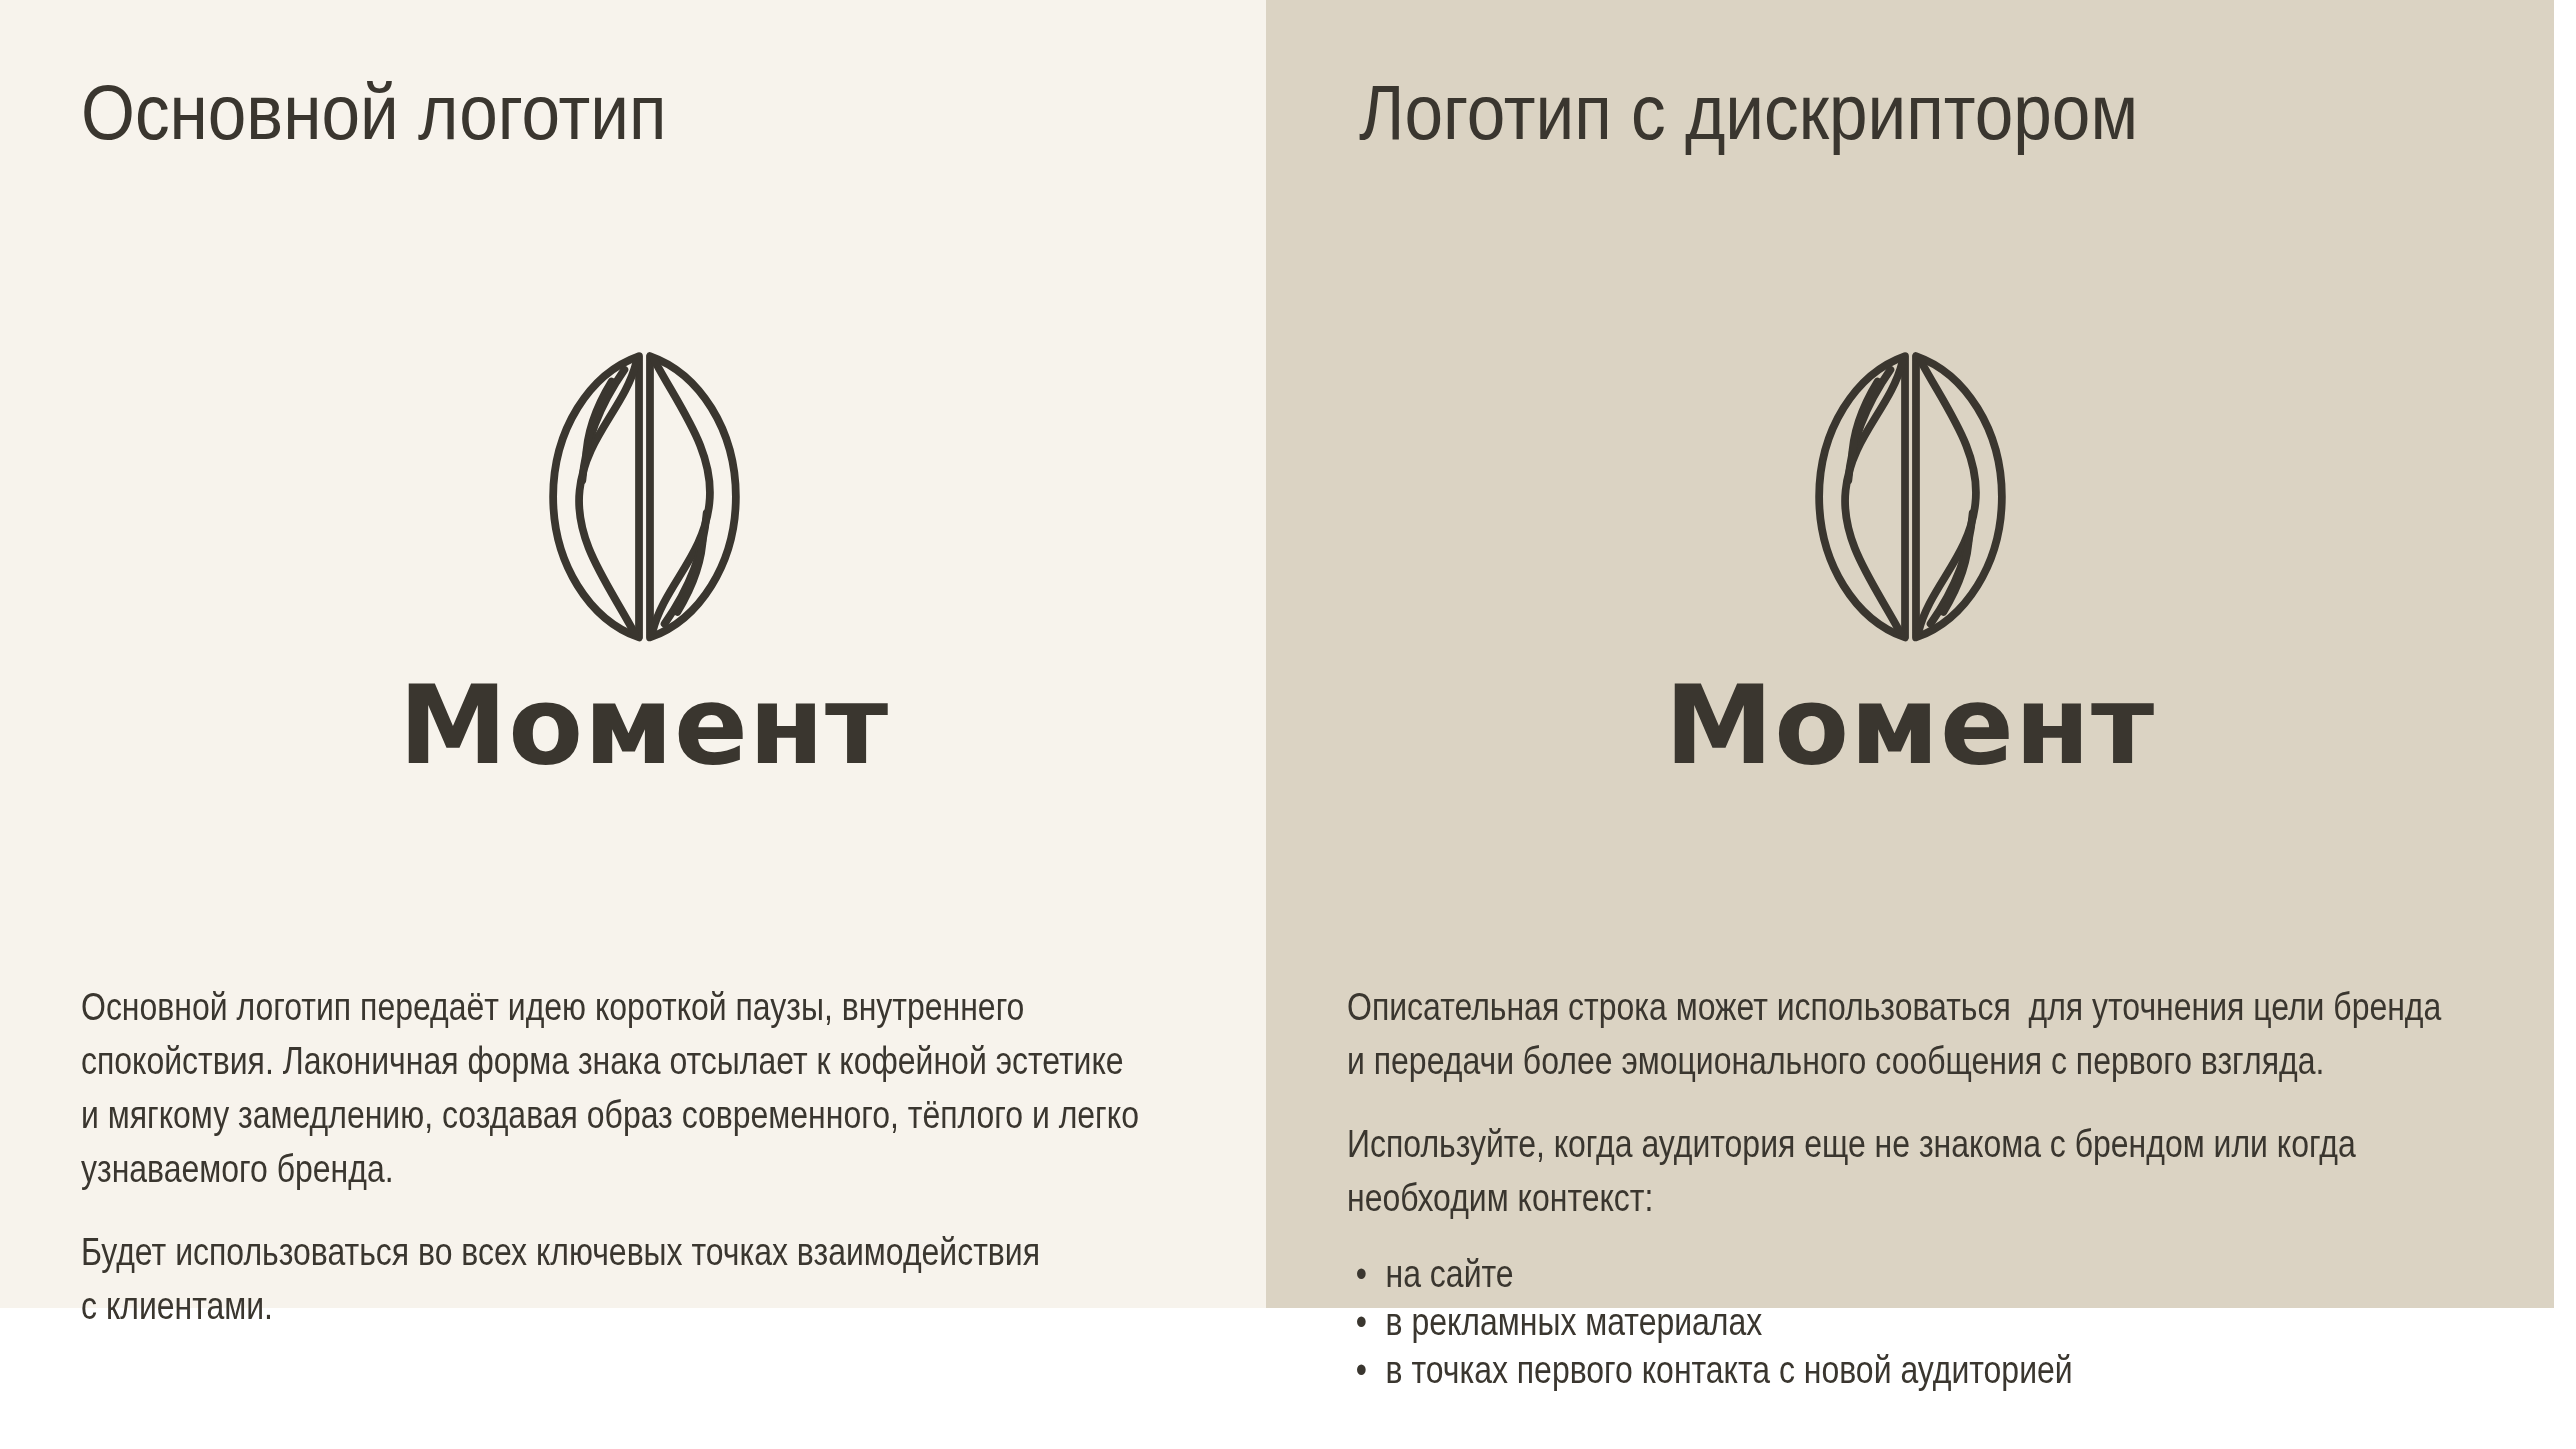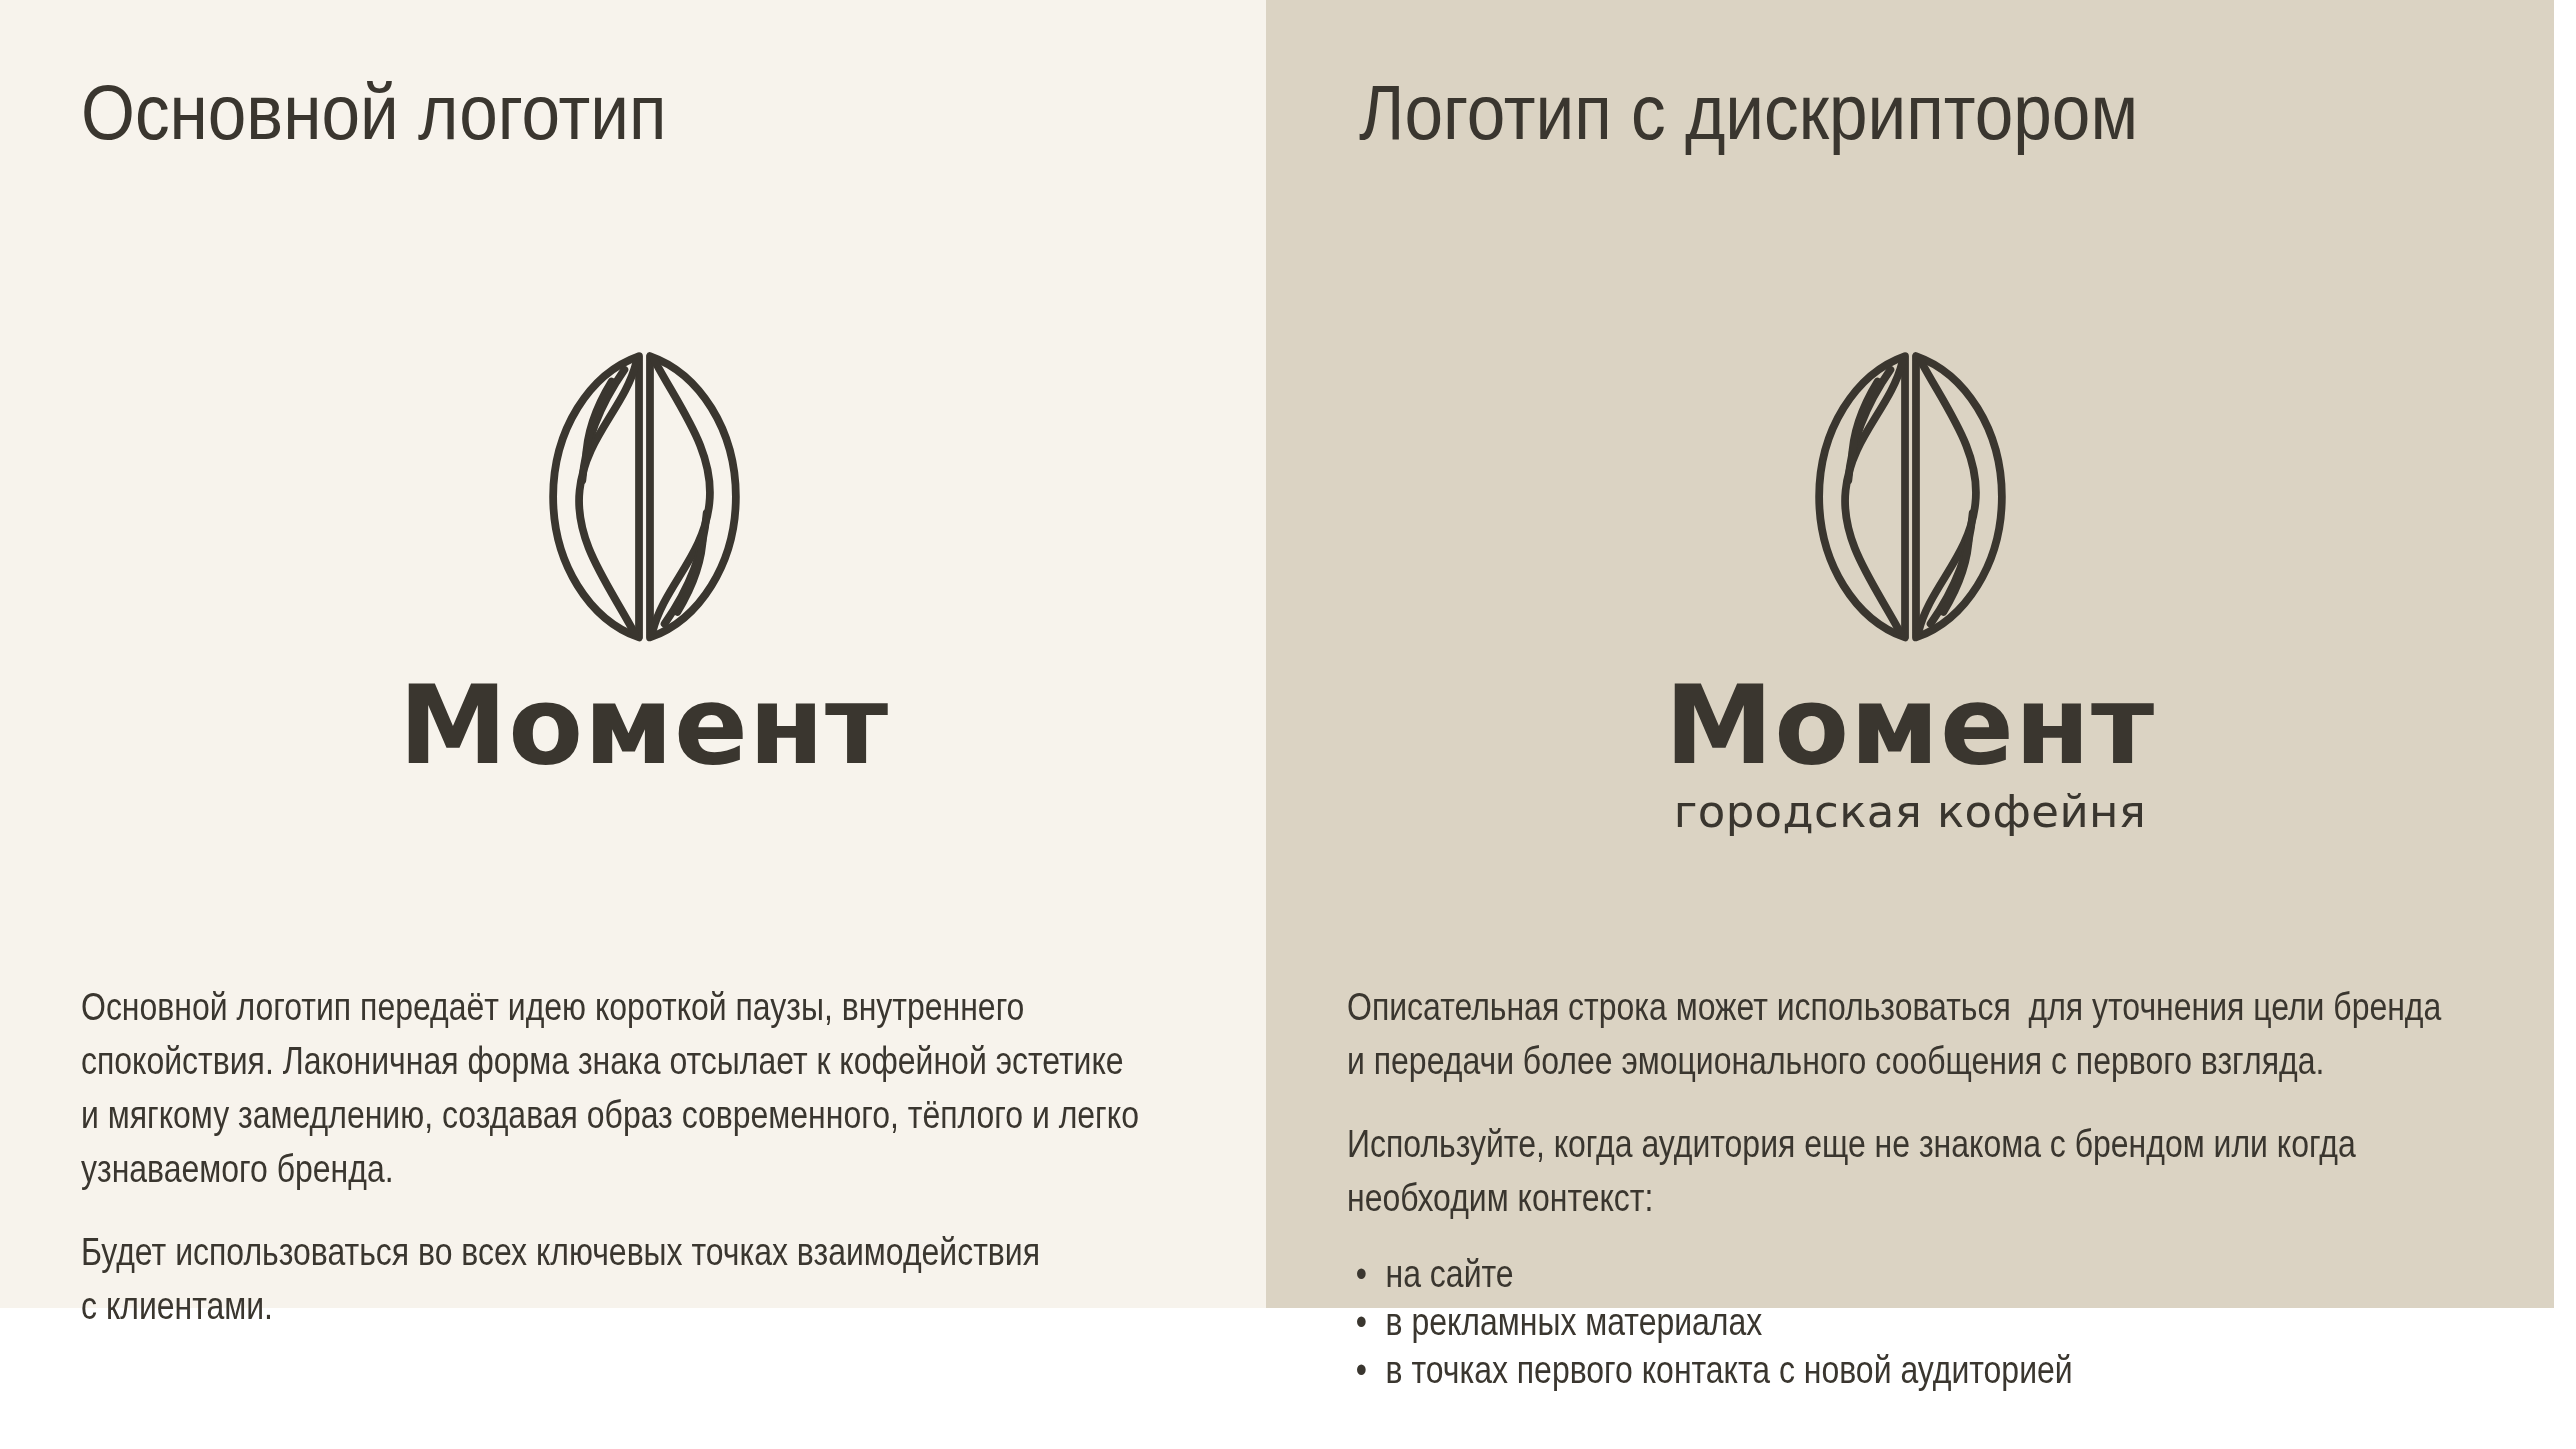--- a/index.html
+++ b/index.html
@@ -69,21 +69,20 @@
   </section>
 
   <section class="panel panel-right" style="background: rgb(219, 211, 195);">
     <h1 class="panel-title">Логотип с дискриптором</h1>
 
     <div class="logo-block">
       <svg class="bean" viewBox="0 0 220 330">
           <use href="#bean-mark"></use>
         </svg>
       <div class="wordmark">Момент</div>
-      <div class="descriptor">городская кофейня</div>
     </div>
 
     <div class="body-copy">
       <p>Описательная строка может использоваться  для уточнения цели бренда
 и передачи более эмоционального сообщения с первого взгляда.</p>
       <p>Используйте, когда аудитория еще не знакома с брендом или когда
 необходим контекст:</p>
       <ul>
           <li>на сайте</li>
           <li>в рекламных материалах</li>

